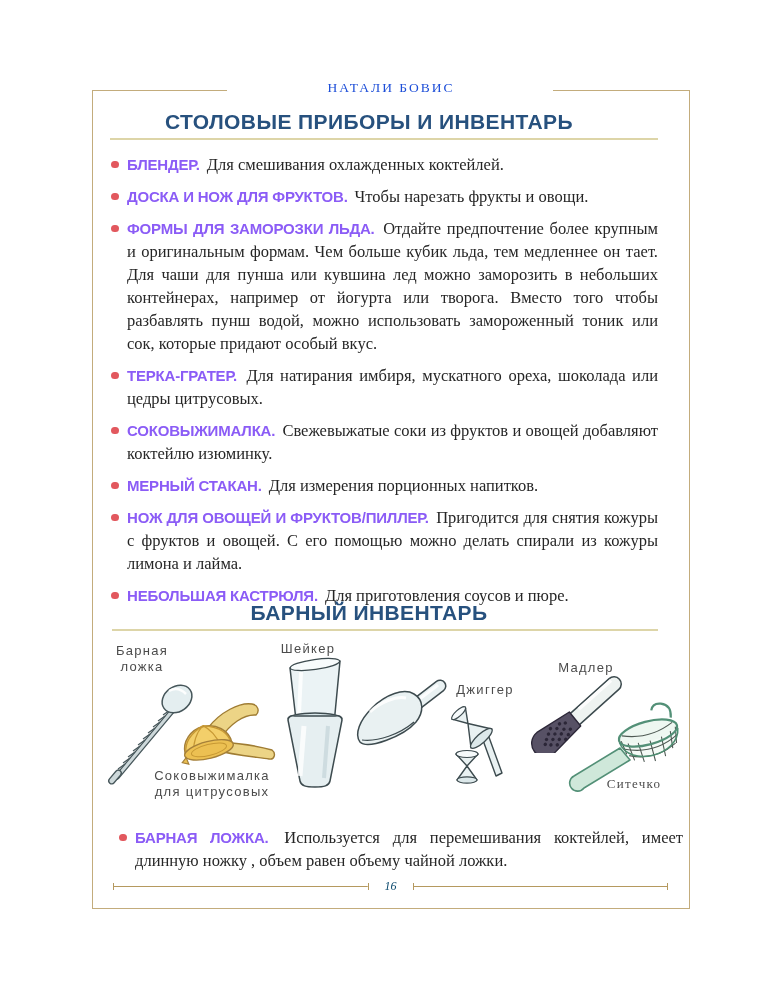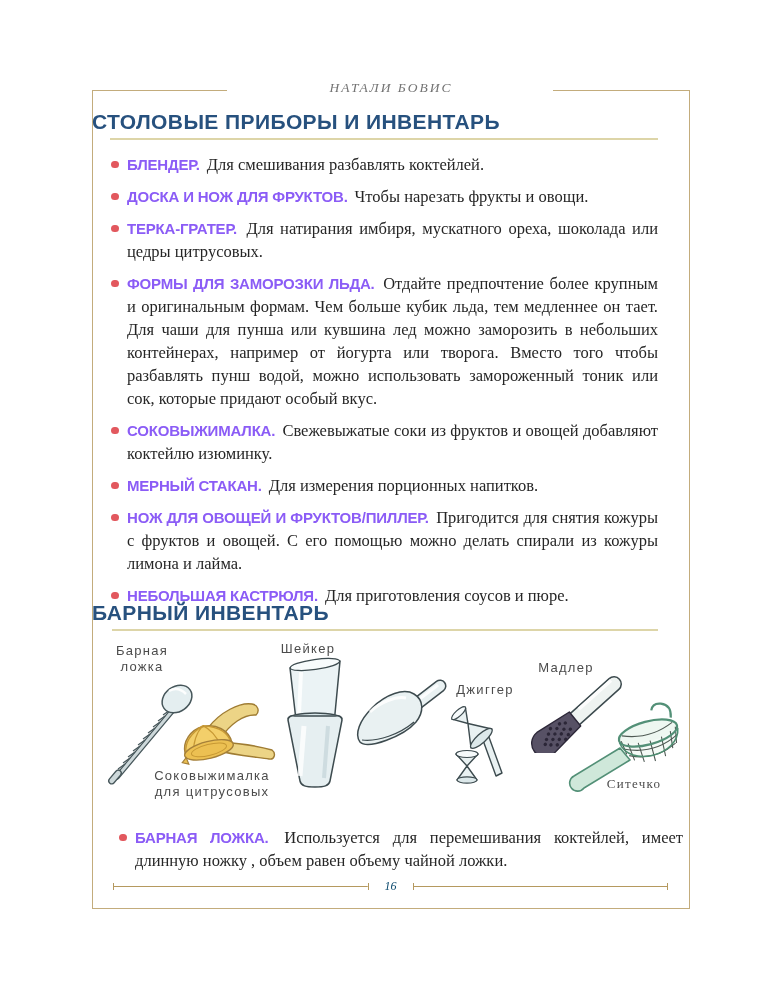--- a/index.html
+++ b/index.html
@@ -7,23 +7,23 @@
           font-family:"Liberation Serif","DejaVu Serif",serif; }
 
   
   .frame { position:absolute; left:92px; top:90px; width:596px; height:818px;
            border:1.6px solid #c3ac7c; border-top:none; }
   .frame-top-seg { position:absolute; top:90px; height:0; border-top:1.6px solid #c3ac7c; }
   .frame-top-left { left:92px; width:135px; }
   .frame-top-right { left:553px; width:137px; }
 
   .author { position:absolute; left:92px; top:80px; width:598px; text-align:center;
-            font-style:italic; font-size:13.5px; letter-spacing:2px; color:#737373; }
-
-  .sec-title { position:absolute; left:92px; width:554px; text-align:left;
+            font-size:13.5px; letter-spacing:2px; color:#1d4ed8; }
+
+  .sec-title { position:absolute; left:92px; width:554px; text-align:center;
                font-family:"Liberation Sans","DejaVu Sans",sans-serif; font-weight:700;
                font-size:21px; letter-spacing:0.4px; color:#27517e; }
   .title-1 { top:110px; }
   .title-2 { top:601px; }
   .rule { position:absolute; height:2px; background:#ddd5a8; }
   .rule-1 { left:110px; top:138px; width:548px; }
   .rule-2 { left:112px; top:629px; width:546px; }
 
   .list { position:absolute; left:110px; top:153px; width:548px; }
   .item { position:relative; padding-left:17px; margin-bottom:9px;
@@ -58,33 +58,33 @@
   <div class="frame-top-seg frame-top-right"></div>
 
   <div class="author">НАТАЛИ БОВИС</div>
 
   <div class="sec-title title-1">СТОЛОВЫЕ ПРИБОРЫ И ИНВЕНТАРЬ</div>
   <div class="rule rule-1"></div>
 
   <div class="list">
     <div class="item">
       <span class="bullet"></span><span class="term">БЛЕНДЕР.</span>
-      <span class="desc">Для смешивания разбавлять коктейлей.</span>
+      <span class="desc">Для смешивания охлажденных коктейлей.</span>
     </div>
     <div class="item">
       <span class="bullet"></span><span class="term">ДОСКА И НОЖ ДЛЯ ФРУКТОВ.</span>
       <span class="desc">Чтобы нарезать фрукты и овощи.</span>
     </div>
     <div class="item">
+      <span class="bullet"></span><span class="term">ФОРМЫ ДЛЯ ЗАМОРОЗКИ ЛЬДА.</span>
+      <span class="desc">Отдайте предпочтение более крупным и оригинальным формам. Чем больше кубик льда, тем медленнее он тает. Для чаши для пунша или кувшина лед можно заморозить в небольших контейнерах, например от йогурта или творога. Вместо того чтобы разбавлять пунш водой, можно использовать замороженный тоник или сок, которые придают особый вкус.</span>
+    </div>
+    <div class="item">
       <span class="bullet"></span><span class="term">ТЕРКА-ГРАТЕР.</span>
       <span class="desc">Для натирания имбиря, мускатного ореха, шоколада или цедры цитрусовых.</span>
-    </div>
-    <div class="item">
-      <span class="bullet"></span><span class="term">ФОРМЫ ДЛЯ ЗАМОРОЗКИ ЛЬДА.</span>
-      <span class="desc">Отдайте предпочтение более крупным и оригинальным формам. Чем больше кубик льда, тем медленнее он тает. Для чаши для пунша или кувшина лед можно заморозить в небольших контейнерах, например от йогурта или творога. Вместо того чтобы разбавлять пунш водой, можно использовать замороженный тоник или сок, которые придают особый вкус.</span>
     </div>
     <div class="item">
       <span class="bullet"></span><span class="term">СОКОВЫЖИМАЛКА.</span>
       <span class="desc">Свежевыжатые соки из фруктов и овощей добавляют коктейлю изюминку.</span>
     </div>
     <div class="item">
       <span class="bullet"></span><span class="term">МЕРНЫЙ СТАКАН.</span>
       <span class="desc">Для измерения порционных напитков.</span>
     </div>
     <div class="item">
@@ -155,21 +155,21 @@
         <ellipse cx="22" cy="6" rx="9" ry="3" fill="#f6fafb" stroke="#3d4b4f" stroke-width="1.2"></ellipse>
         <ellipse cx="22" cy="40" rx="14" ry="4.5" fill="#dce8ea" stroke="#3d4b4f" stroke-width="1.3"></ellipse>
       </g>
       <g transform="translate(1,48)">
         <path d="M5,4 L16,16 L6,30 L26,30 L16,16 L27,4 Z" fill="#e9f1f2" stroke="#3d4b4f" stroke-width="1.4" stroke-linejoin="round"></path>
         <ellipse cx="16" cy="4" rx="11" ry="3.5" fill="#f6fafb" stroke="#3d4b4f" stroke-width="1.2"></ellipse>
         <ellipse cx="16" cy="30" rx="10" ry="3.2" fill="#dce8ea" stroke="#3d4b4f" stroke-width="1.2"></ellipse>
       </g>
     </svg>
 
-    <div class="illo-label" style="left:424px; top:22px; width:100px;">Мадлер</div>
+    <div class="illo-label" style="left:444px; top:22px; width:100px;">Мадлер</div>
     <svg class="illo-svg" style="left:435px; top:35px;" width="96" height="80" viewBox="0 0 96 80">
       <line x1="87" y1="11" x2="48" y2="46" stroke="#3d4b4f" stroke-width="16" stroke-linecap="round"></line>
       <line x1="87" y1="11" x2="48" y2="46" stroke="#eef3f1" stroke-width="13" stroke-linecap="round"></line>
       <line x1="84" y1="7.5" x2="52" y2="36" stroke="#ffffff" stroke-width="3.5" opacity="0.9"></line>
       <g transform="rotate(141 48 46)">
         <path d="M48,37 L86,32.5 A14,13.5 0 0 1 86,59.5 L48,55 Z" fill="#575165" stroke="#2c2738" stroke-width="1.4" stroke-linejoin="round"></path>
         <path d="M58,41 h.1 M58,49 h.1 M63,38 h.1 M63,45 h.1 M63,52 h.1 M68,36 h.1 M68,43 h.1 M68,50 h.1 M73,40 h.1 M73,47 h.1 M73,54 h.1 M78,37 h.1 M78,44 h.1 M78,51 h.1 M83,41 h.1 M83,48 h.1 M87,45 h.1" stroke="#2b2637" stroke-width="3.4" stroke-linecap="round" fill="none"></path>
       </g>
     </svg>
 

